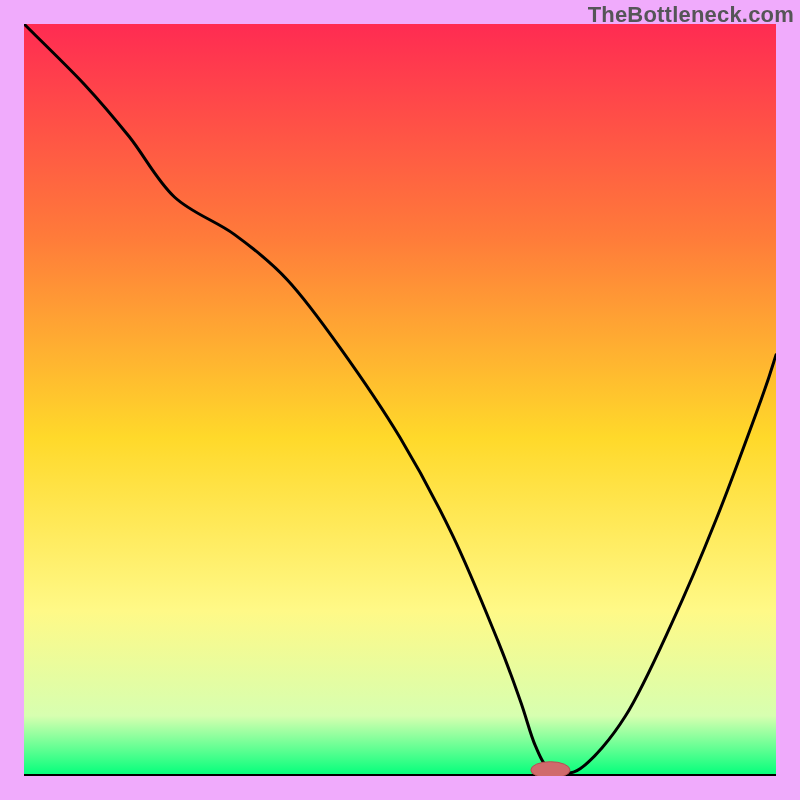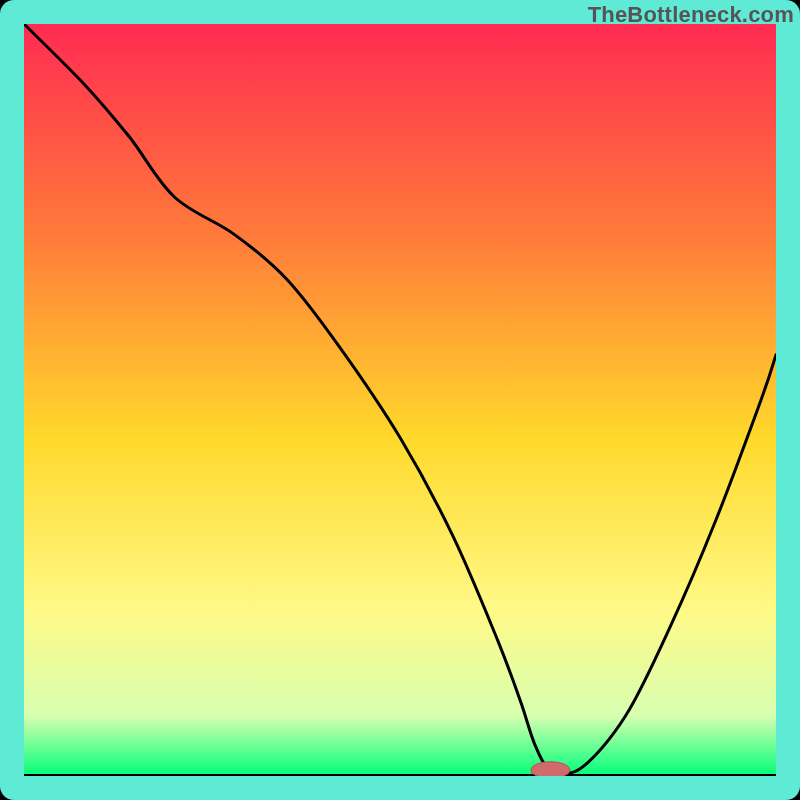--- a/index.html
+++ b/index.html
@@ -7,22 +7,21 @@
     padding: 0;
     width: 800px;
     height: 800px;
     background: #000;
     font-family: Arial, Helvetica, sans-serif;
   }
   .frame {
     position: relative;
     width: 800px;
     height: 800px;
-    background: #5eead4;
-    border-radius: 14px;
+    background: #f0abfc;
   }
   .plot {
     position: absolute;
     left: 24px;
     top: 24px;
     width: 752px;
     height: 752px;
     overflow: hidden;
   }
   .watermark {

